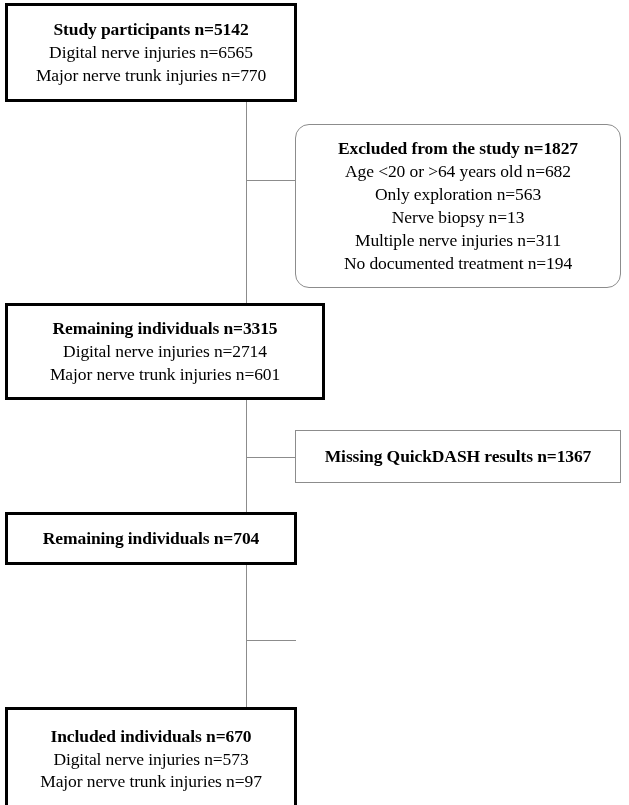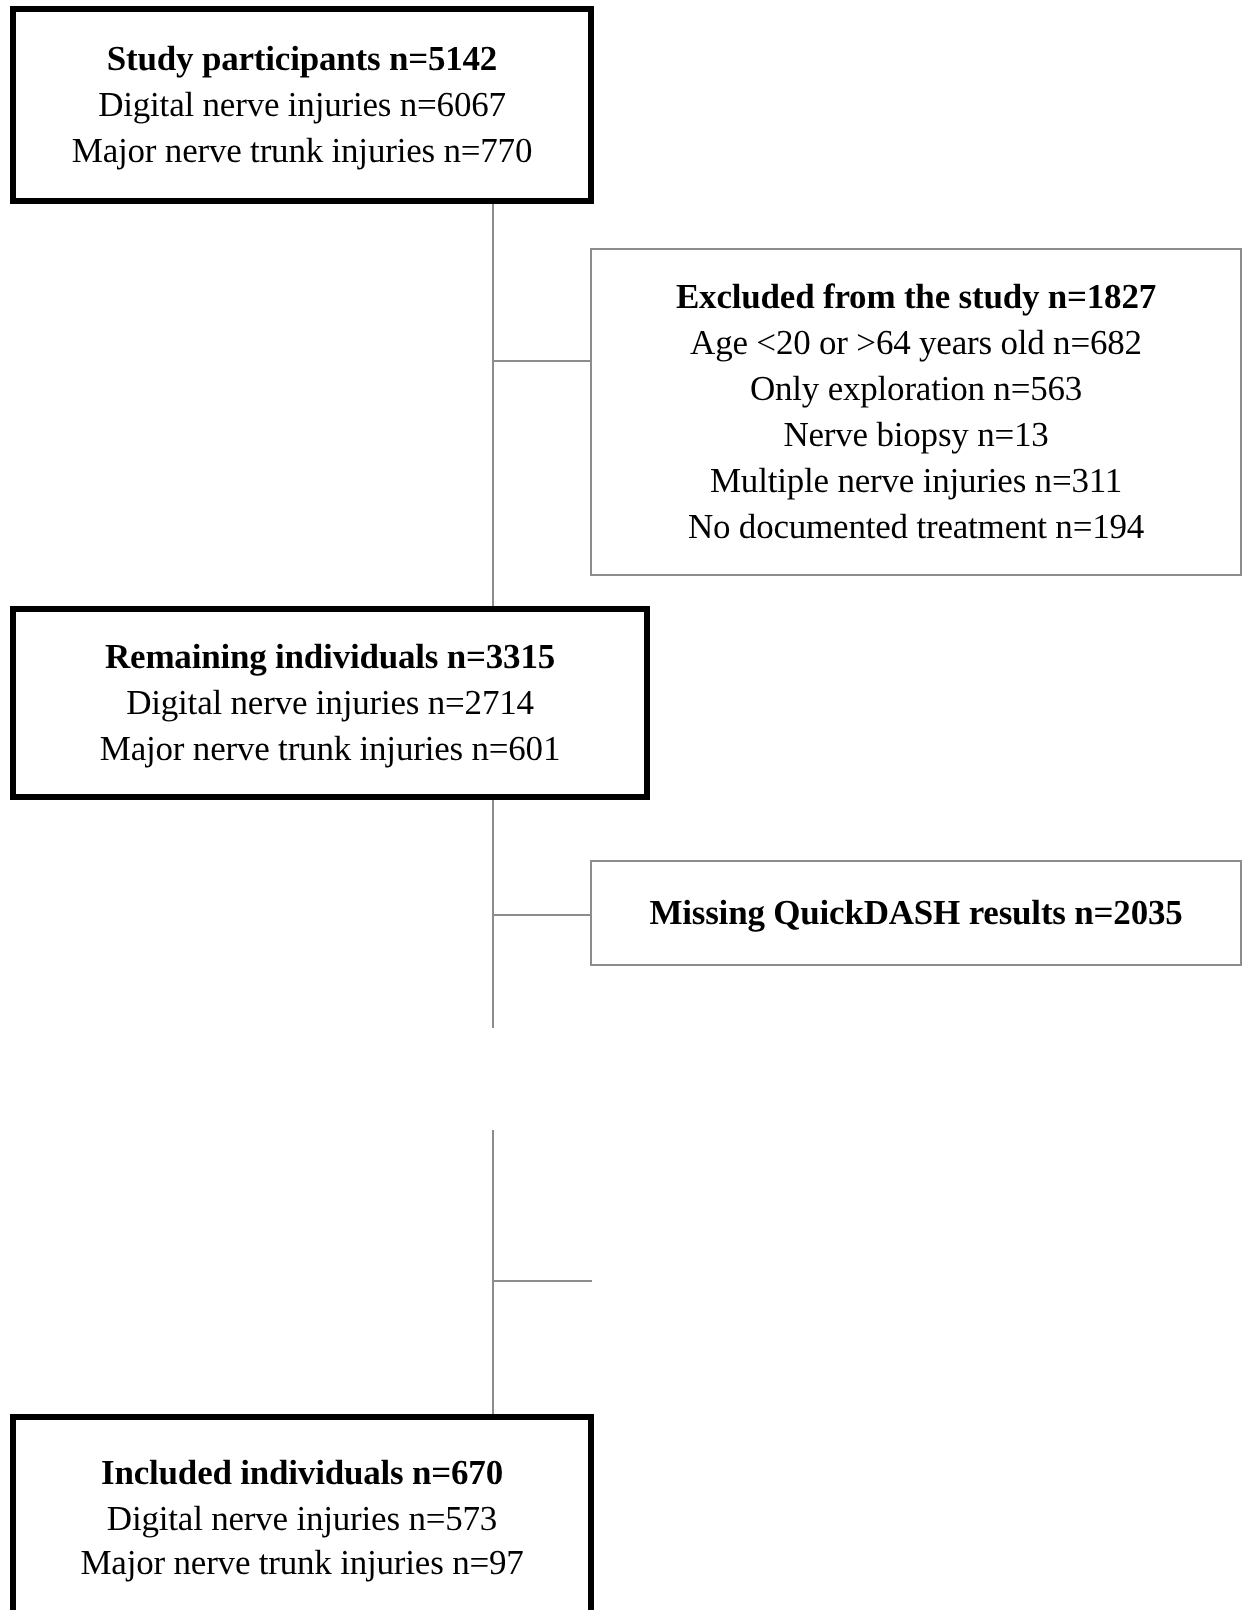--- a/index.html
+++ b/index.html
@@ -67,43 +67,46 @@
   <div class="conn h" style="left:246px; top:180px; width:50px;"></div>
 
   <div class="conn v" style="left:246px; top:400px; height:114px;"></div>
   <div class="conn h" style="left:246px; top:457px; width:50px;"></div>
 
   <div class="conn v" style="left:246px; top:565px; height:144px;"></div>
   <div class="conn h" style="left:246px; top:640px; width:50px;"></div>
 
   <div class="box primary" style="left:5px; top:3px; width:292px; height:99px;">
     <span class="box-line head">Study participants n=5142</span>
-    <span class="box-line">Digital nerve injuries n=6067</span>
+    <span class="box-line">Digital nerve injuries n=6565</span>
     <span class="box-line">Major nerve trunk injuries n=770</span>
   </div>
 
-  <div class="box secondary" style="left:295px; top:124px; width:326px; height:164px;">
+  <div class="box secondary" style="left:295px; top:124px; width:326px; height:164px;border-radius:14px;">
     <span class="box-line head">Excluded from the study n=1827</span>
     <span class="box-line">Age &lt;20 or &gt;64 years old n=682</span>
     <span class="box-line">Only exploration n=563</span>
     <span class="box-line">Nerve biopsy n=13</span>
     <span class="box-line">Multiple nerve injuries n=311</span>
     <span class="box-line">No documented treatment n=194</span>
   </div>
 
   <div class="box primary" style="left:5px; top:303px; width:320px; height:97px;">
     <span class="box-line head">Remaining individuals n=3315</span>
     <span class="box-line">Digital nerve injuries n=2714</span>
     <span class="box-line">Major nerve trunk injuries n=601</span>
   </div>
 
   <div class="box secondary" style="left:295px; top:430px; width:326px; height:53px;">
-    <span class="box-line head">Missing QuickDASH results n=2035</span>
+    <span class="box-line head">Missing QuickDASH results n=1367</span>
   </div>
 
+  <div class="box primary" style="left:5px; top:512px; width:292px; height:53px;">
+    <span class="box-line head">Remaining individuals n=704</span>
+  </div>
 
 
   <div class="box primary" style="left:5px; top:707px; width:292px; height:104px;">
     <span class="box-line head">Included individuals n=670</span>
     <span class="box-line">Digital nerve injuries n=573</span>
     <span class="box-line">Major nerve trunk injuries n=97</span>
   </div>
 
 </div>
 

